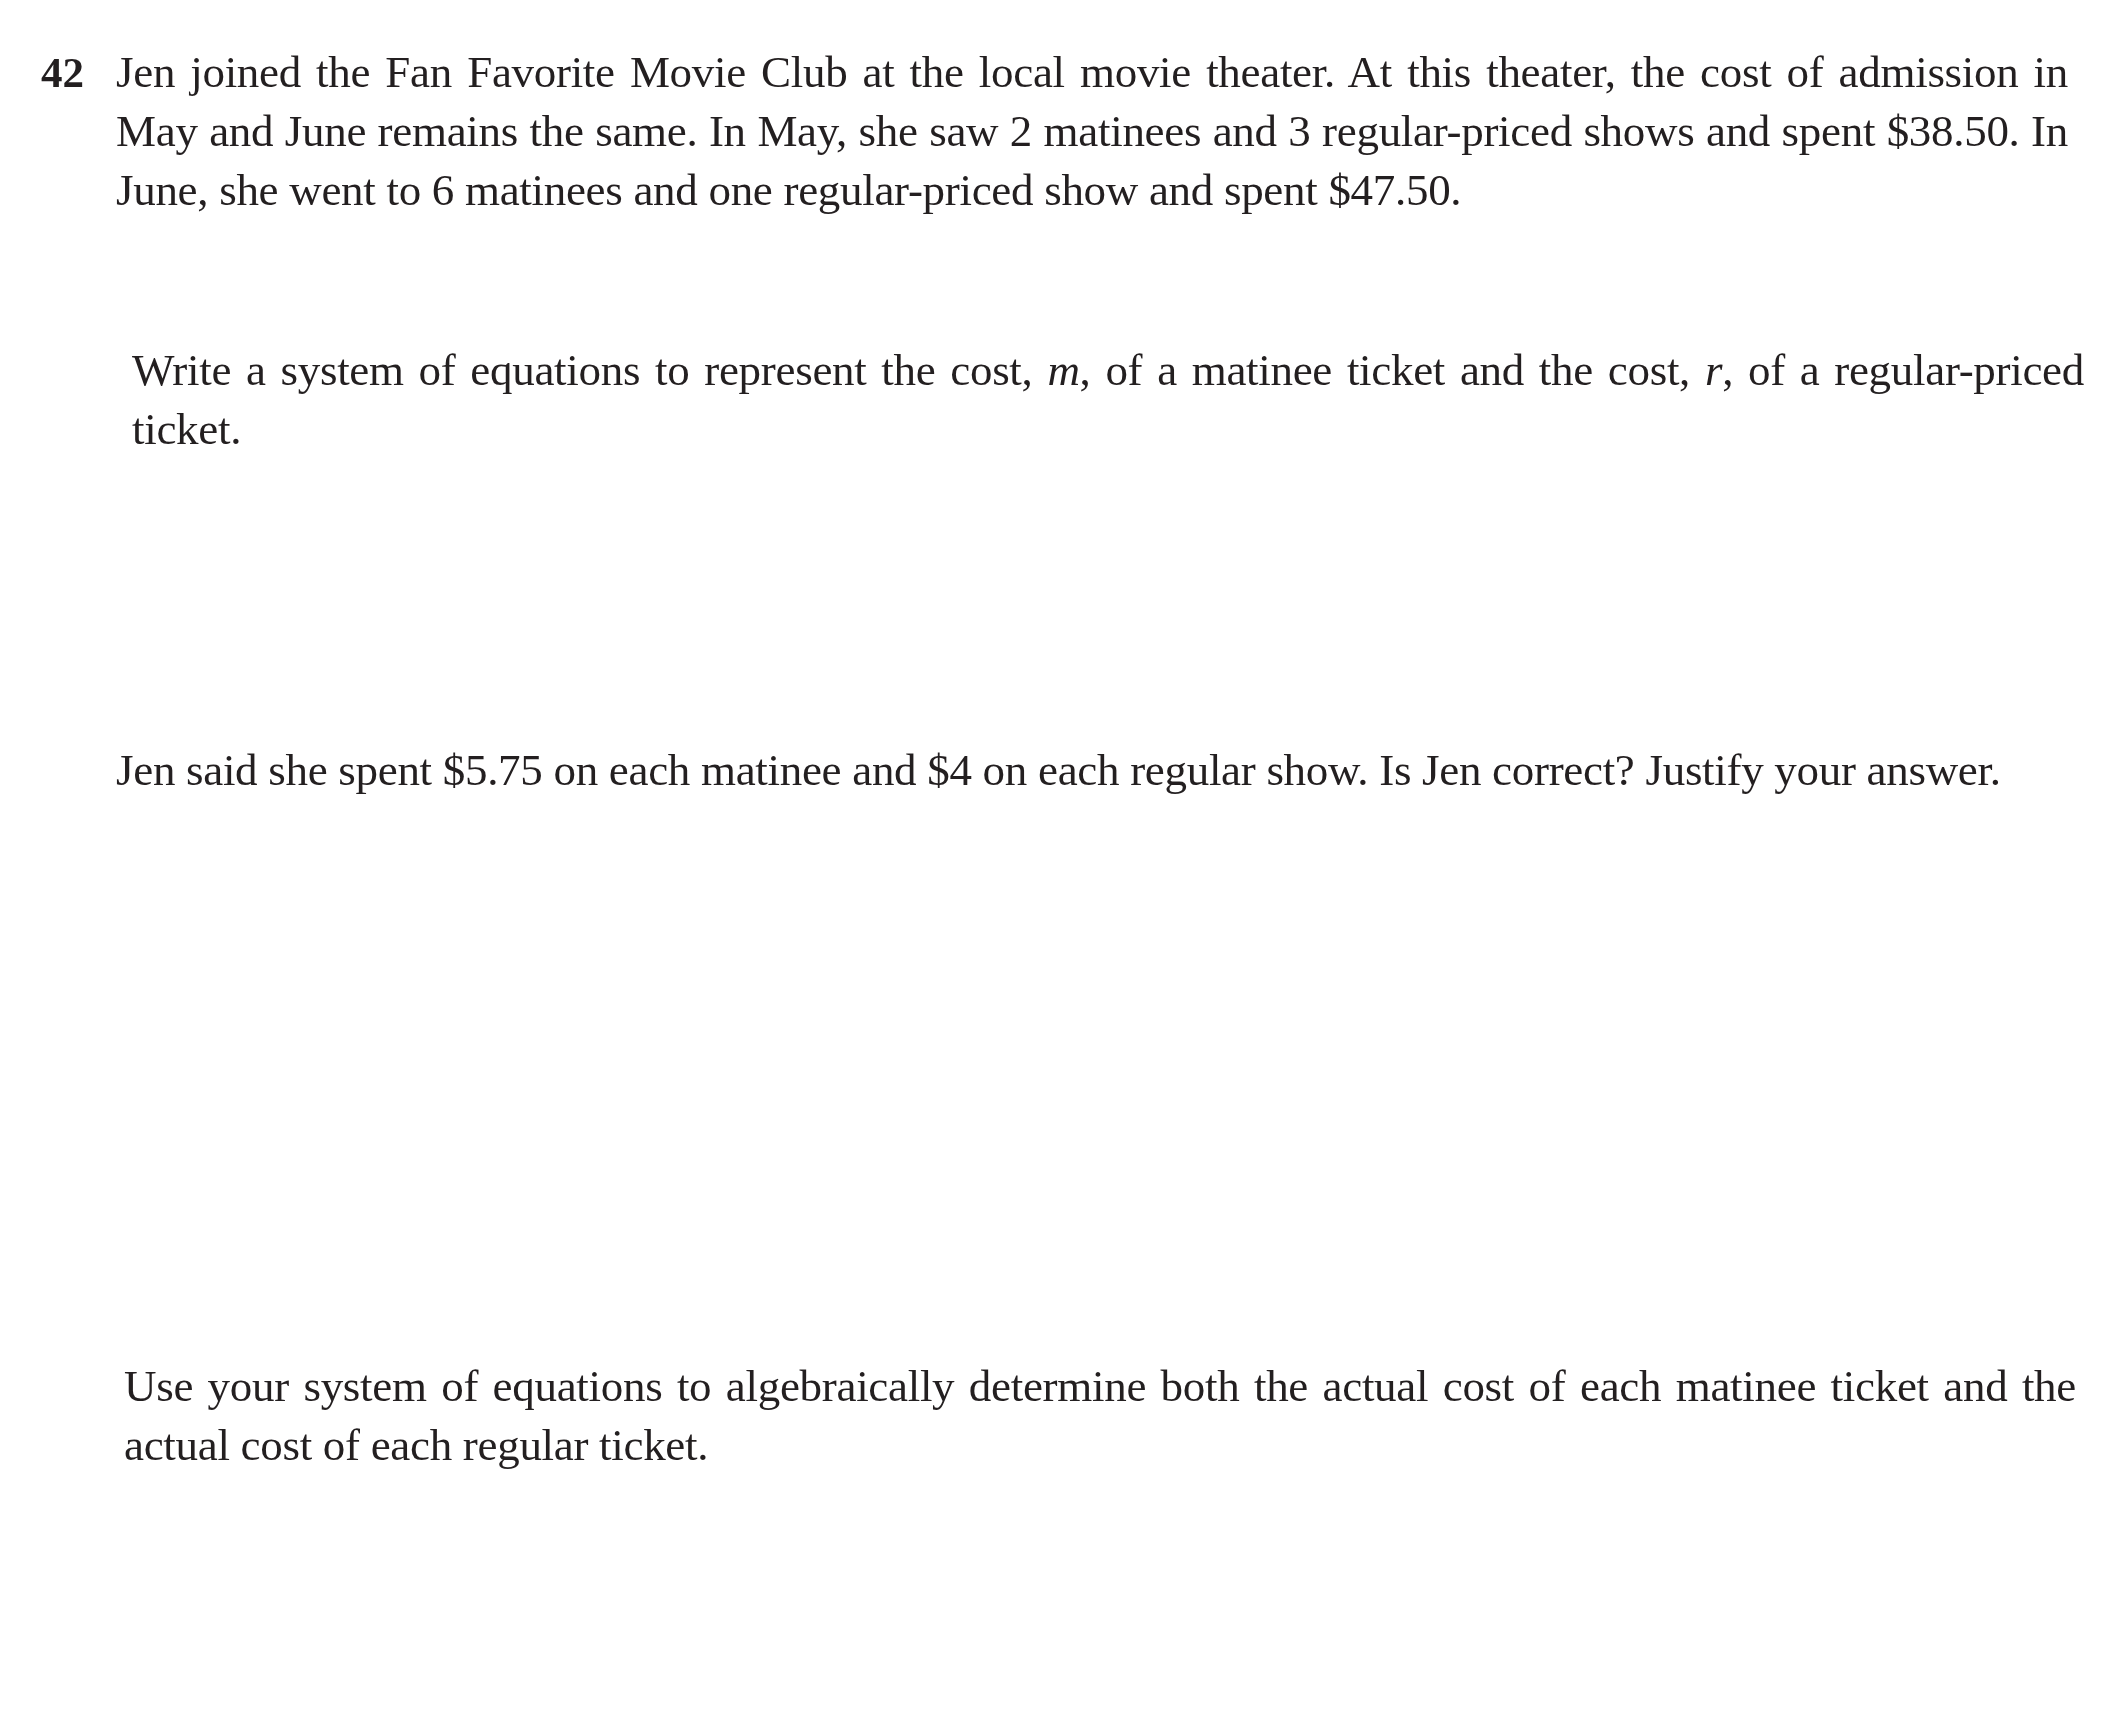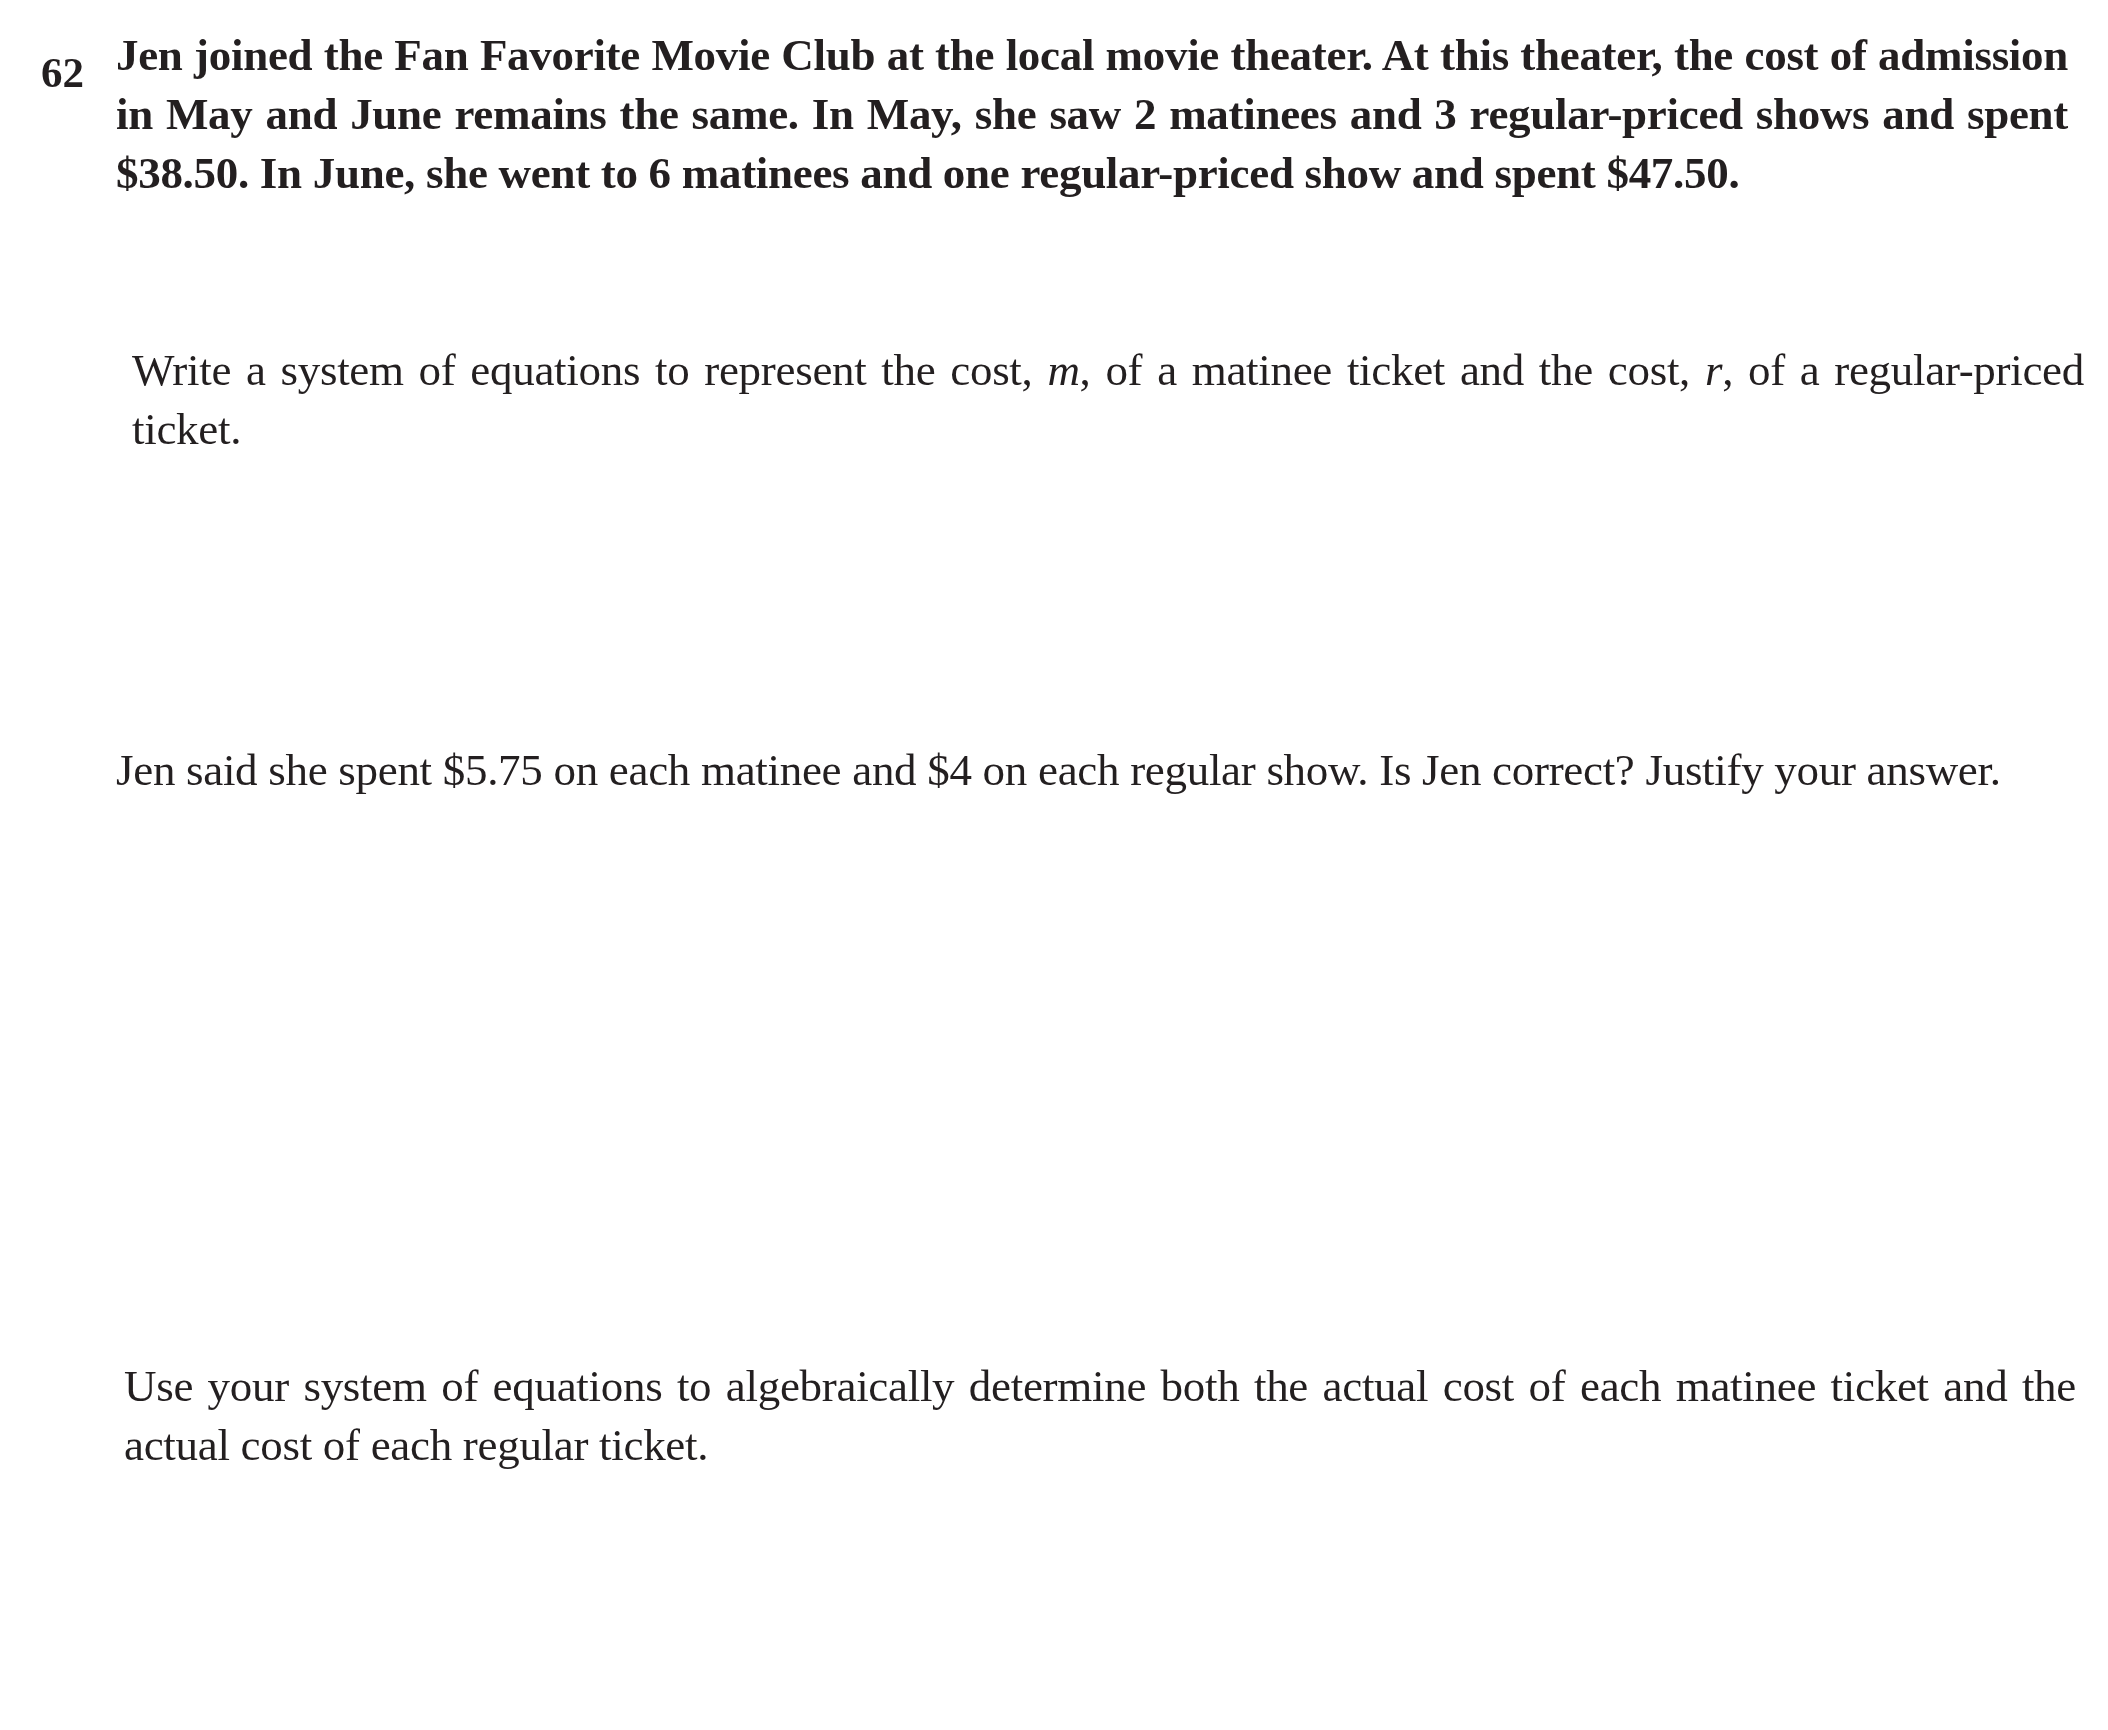--- a/index.html
+++ b/index.html
@@ -11,34 +11,34 @@
   .qnum {
     position: absolute; left: 41px; top: 43px;
     font-size: 43px; font-weight: bold; line-height: 59px;
   }
   .para {
     position: absolute; left: 116px; width: 1952px;
     font-size: 45px; line-height: 59px;
     text-align: justify;
     letter-spacing: -0.3px;
   }
-  .p1 { top: 26px; font-weight: bold; }
+  .p1 { top: 43px; }
   .p2 { top: 325px; }
   .p3 { top: 741px; }
   .p4 { top: 1349px; }
   .answer-space { position: absolute; left: 116px; width: 1952px; }
   .a1 { top: 451px; height: 274px; }
   .a2 { top: 872px; height: 461px; }
   .a3 { top: 1480px; height: 245px; }
   i { font-style: italic; }
 </style>
 </head>
 <body>
 
-<div class="qnum">62</div>
+<div class="qnum">42</div>
 
 <p class="para p1" style="margin:0">Jen joined the Fan Favorite Movie Club at the local movie theater. At this theater, the cost of admission in May and June remains the same. In May, she saw 2 matinees and 3 regular-priced shows and spent $38.50. In June, she went to 6 matinees and one regular-priced show and spent $47.50.</p>
 
 <p class="para p2" style="margin:16px"><span>Write a system of equations to represent the cost, </span><i>m</i><span>, of a matinee ticket and the cost, </span><i>r</i><span>, of a regular-priced ticket.</span></p>
 
 <div class="answer-space a1"></div>
 
 <p class="para p3" style="margin:0">Jen said she spent $5.75 on each matinee and $4 on each regular show. Is Jen correct? Justify your answer.</p>
 
 <div class="answer-space a2"></div>

